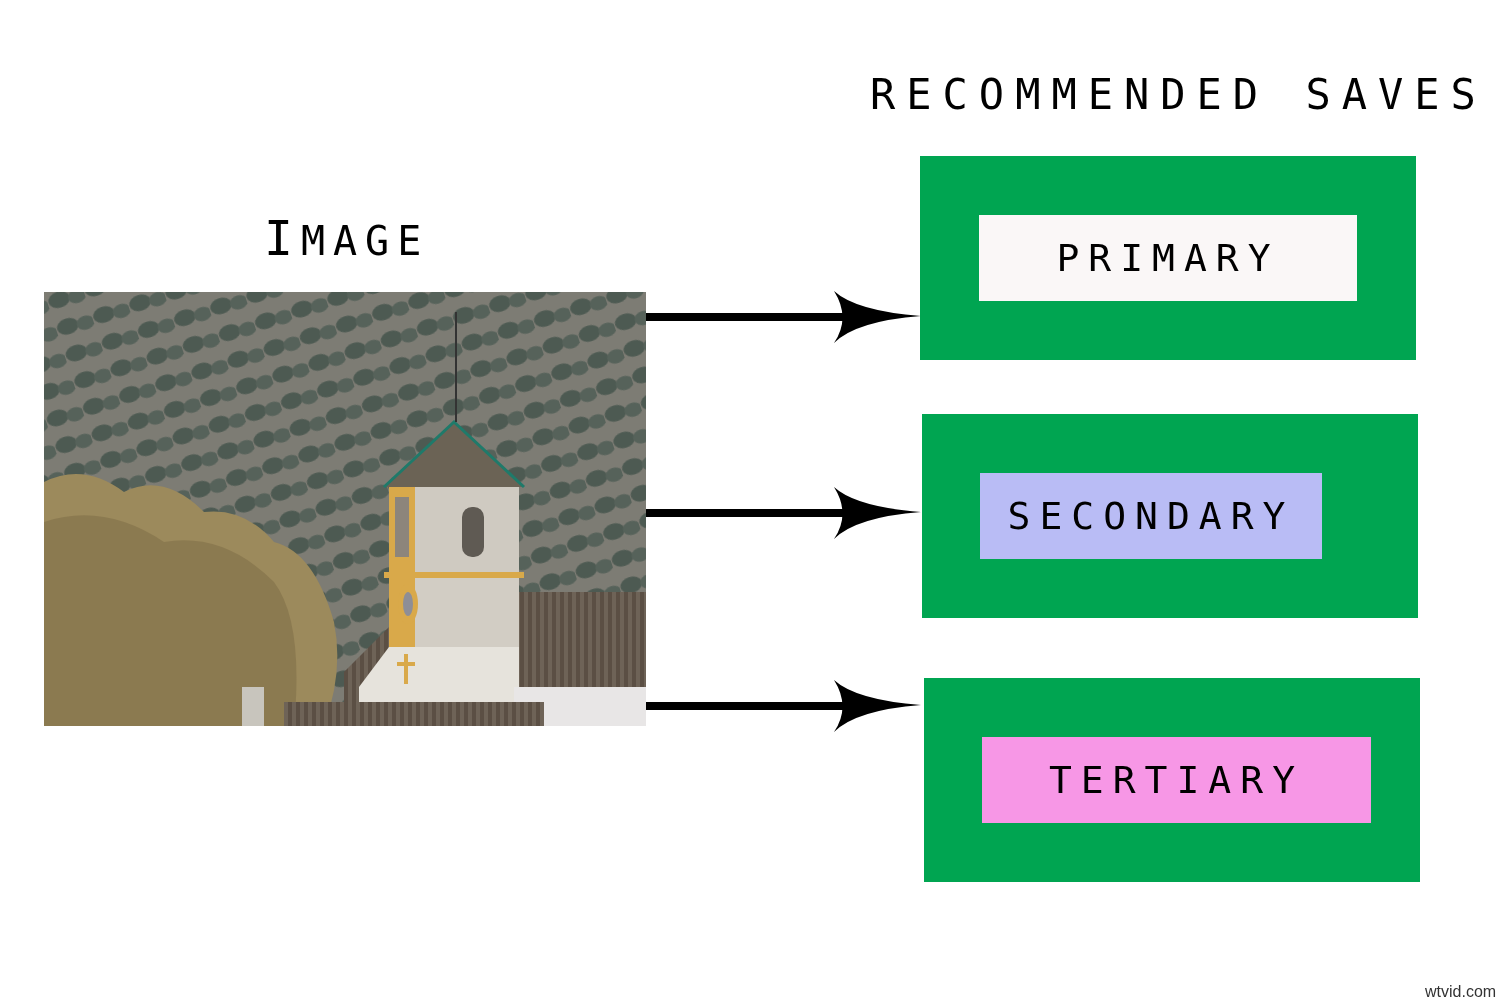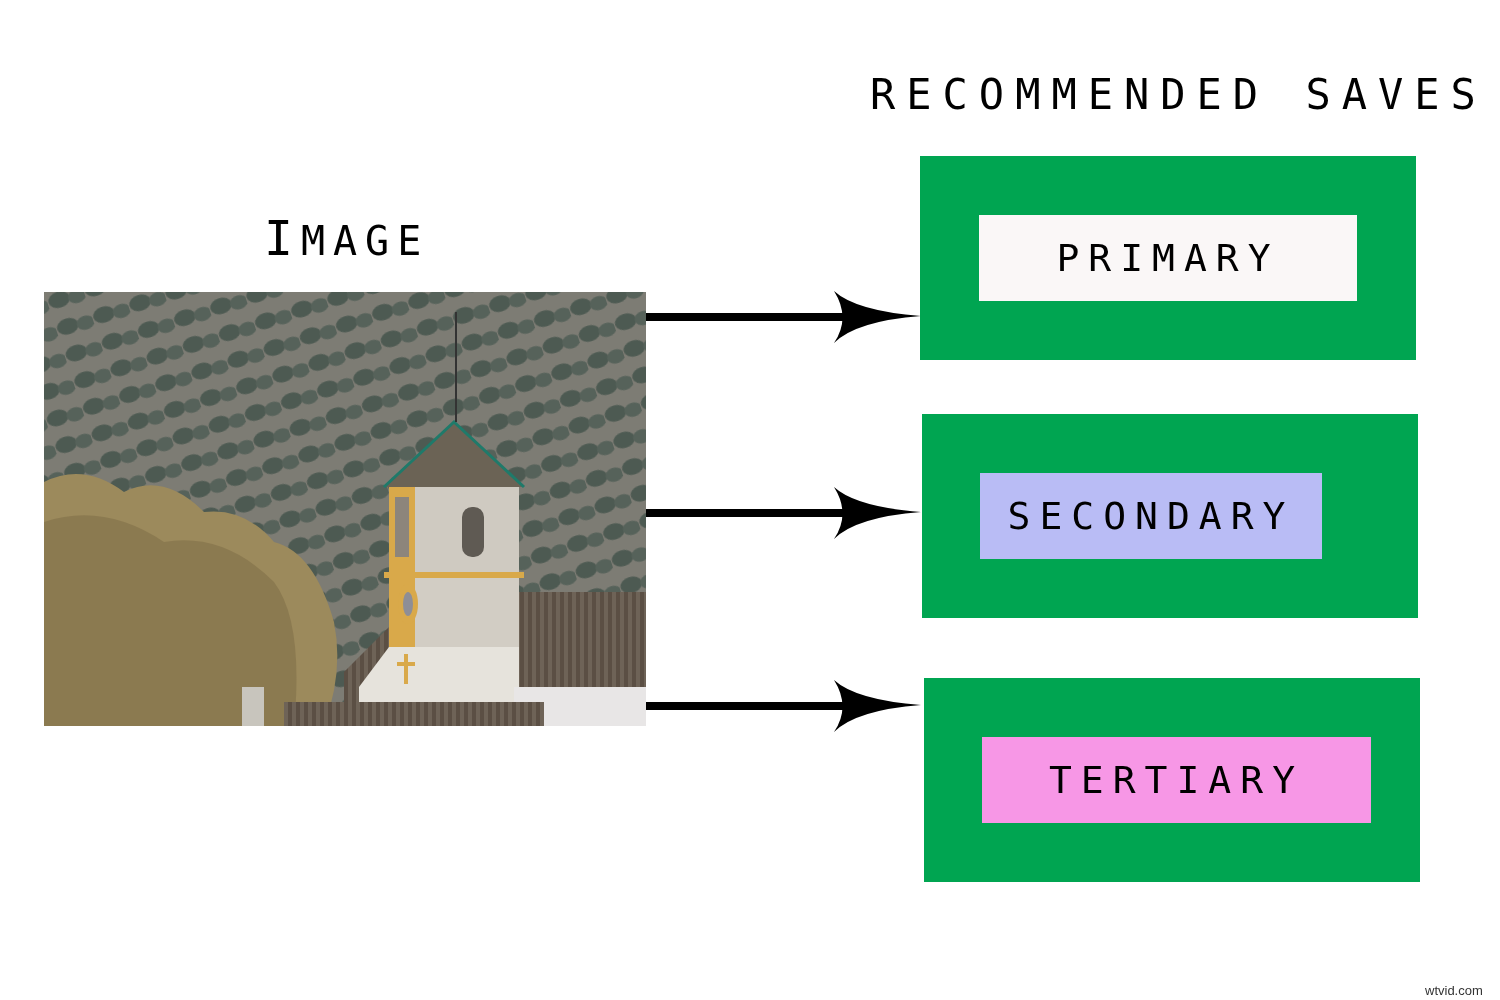--- a/index.html
+++ b/index.html
@@ -9,21 +9,21 @@
   #rec-title { left:870px; top:70px; font-size:42px; letter-spacing:11px; }
   #img-title { left:264px; top:210px; font-size:40px; letter-spacing:8px; }
   #img-title .big { font-size:48px; }
   .photo { position:absolute; left:44px; top:292px; width:602px; height:434px; overflow:hidden;
            background:linear-gradient(180deg,#5f6a66 0%,#6f7671 40%,#7a7a72 70%,#80786a 100%); }
   .arrow { position:absolute; left:646px; width:275px; height:60px; }
   .green { position:absolute; background:#00a551; }
   .inner { position:absolute; display:flex; align-items:center; justify-content:center;
            font-size:38px; letter-spacing:9px; }
   .wm { position:absolute; left:1425px; top:983px; font-family:"Liberation Sans",sans-serif;
-        font-size:13px; color:#333; }
+        font-size:16px; color:#333; }
 </style>
 </head>
 <body>
 
 <div class="heading" id="rec-title">RECOMMENDED SAVES</div>
 
 <div class="heading" id="img-title"><span class="big">I</span><span>MAGE</span></div>
 
 <div class="photo">
   <svg width="602" height="434" viewBox="0 0 602 434">

